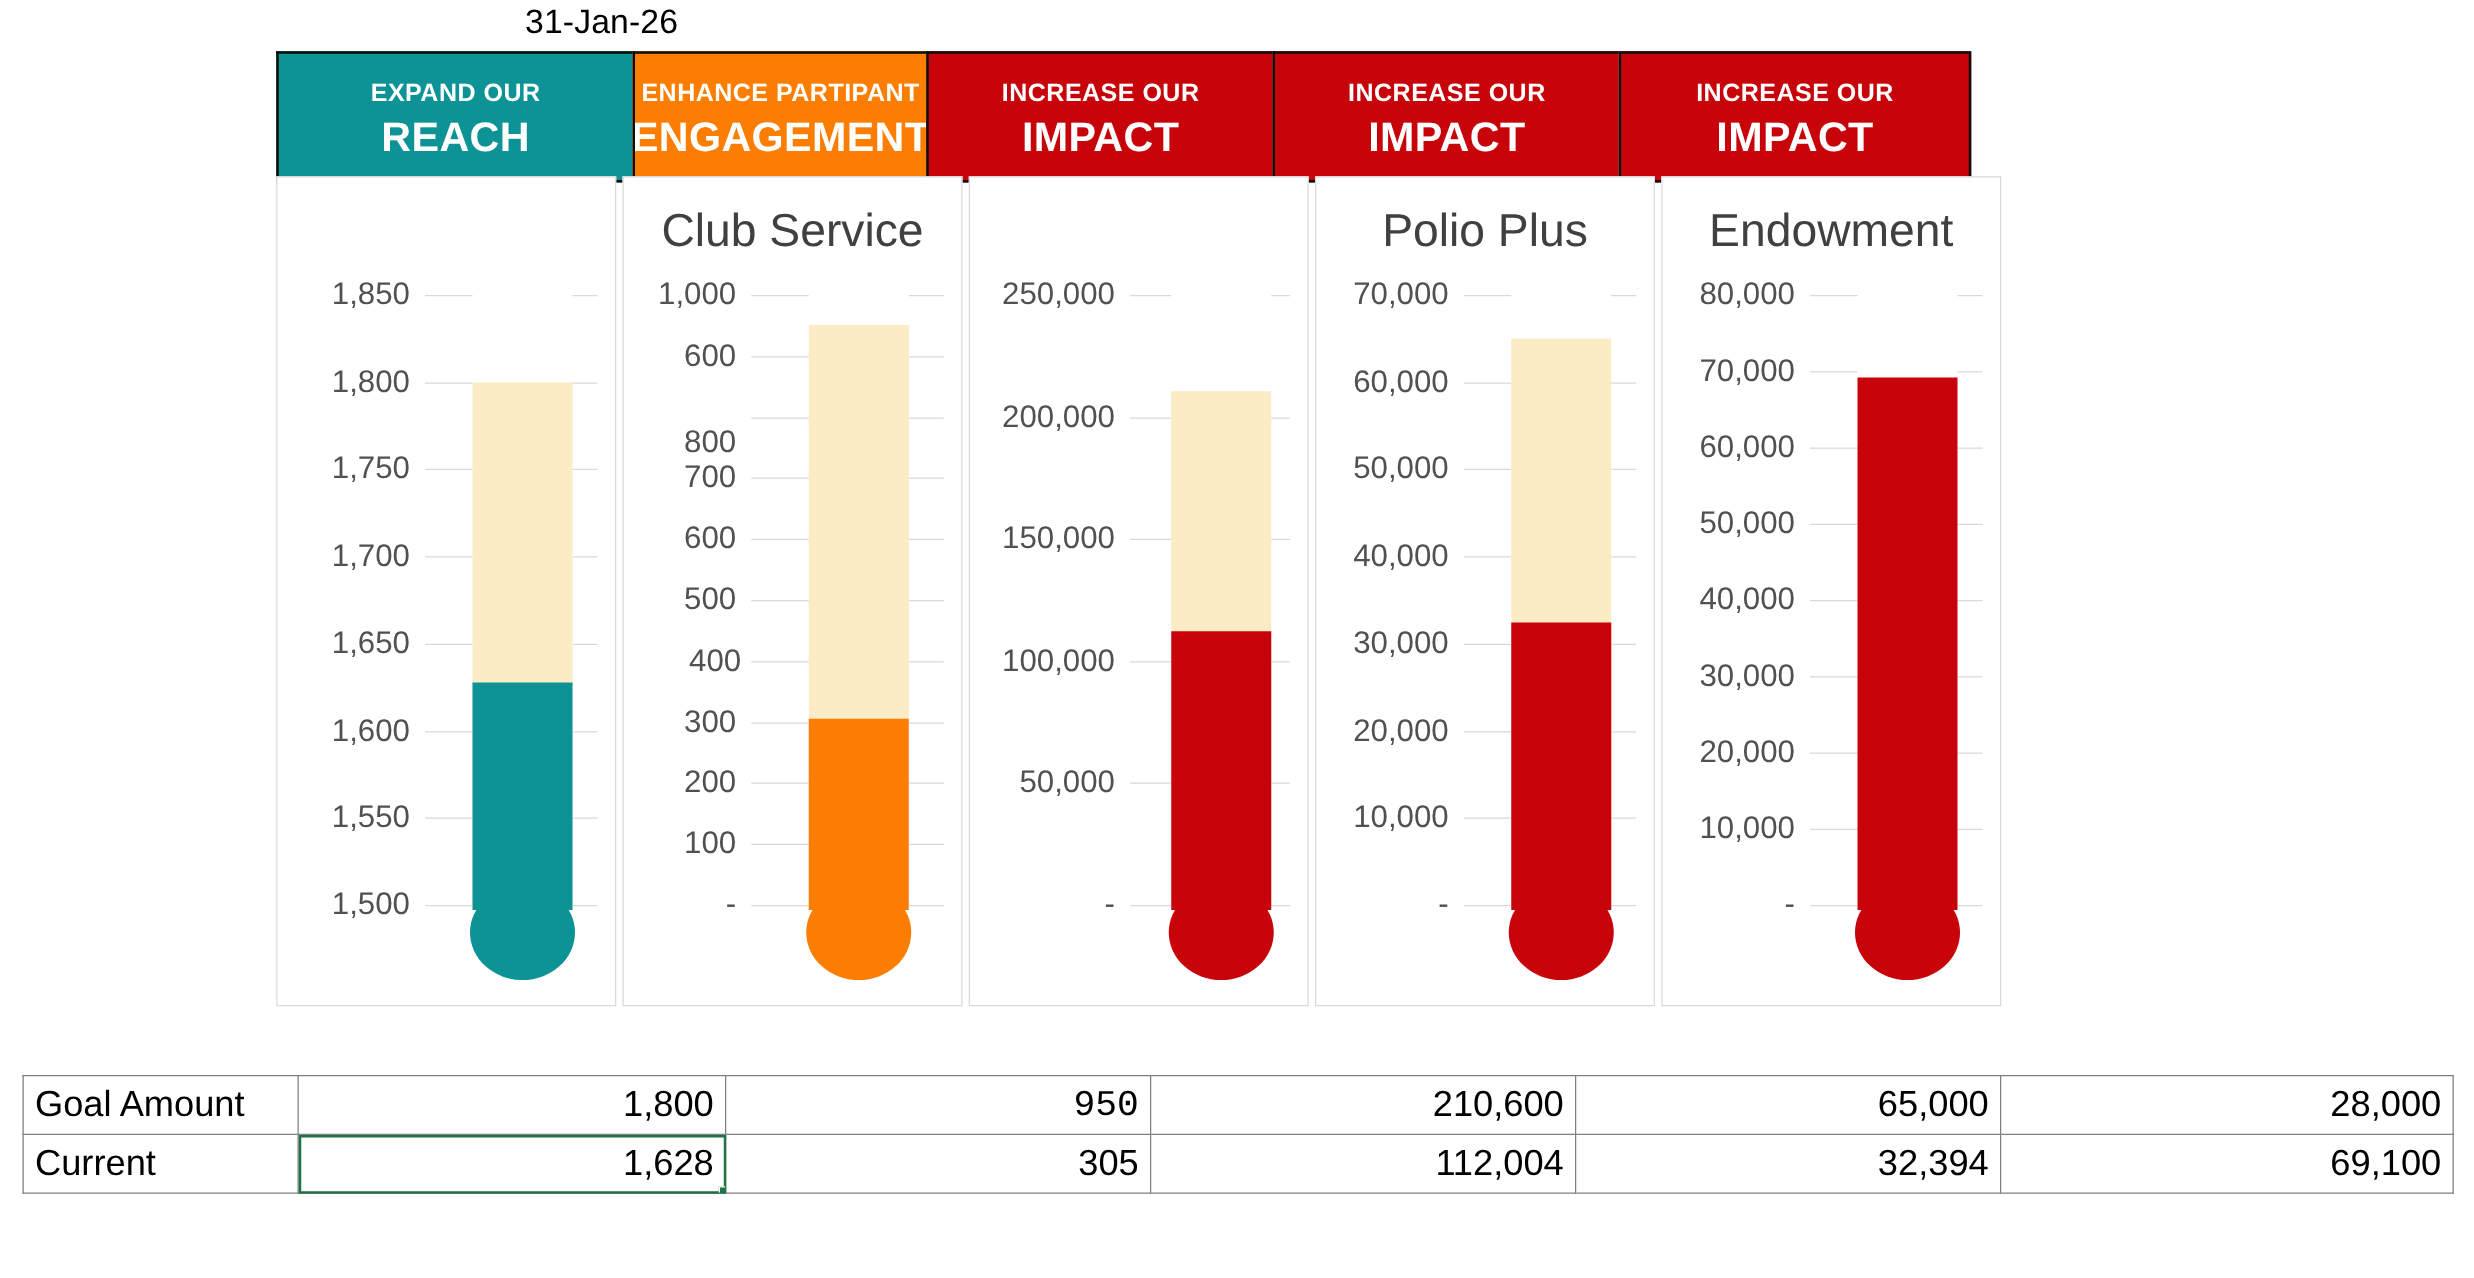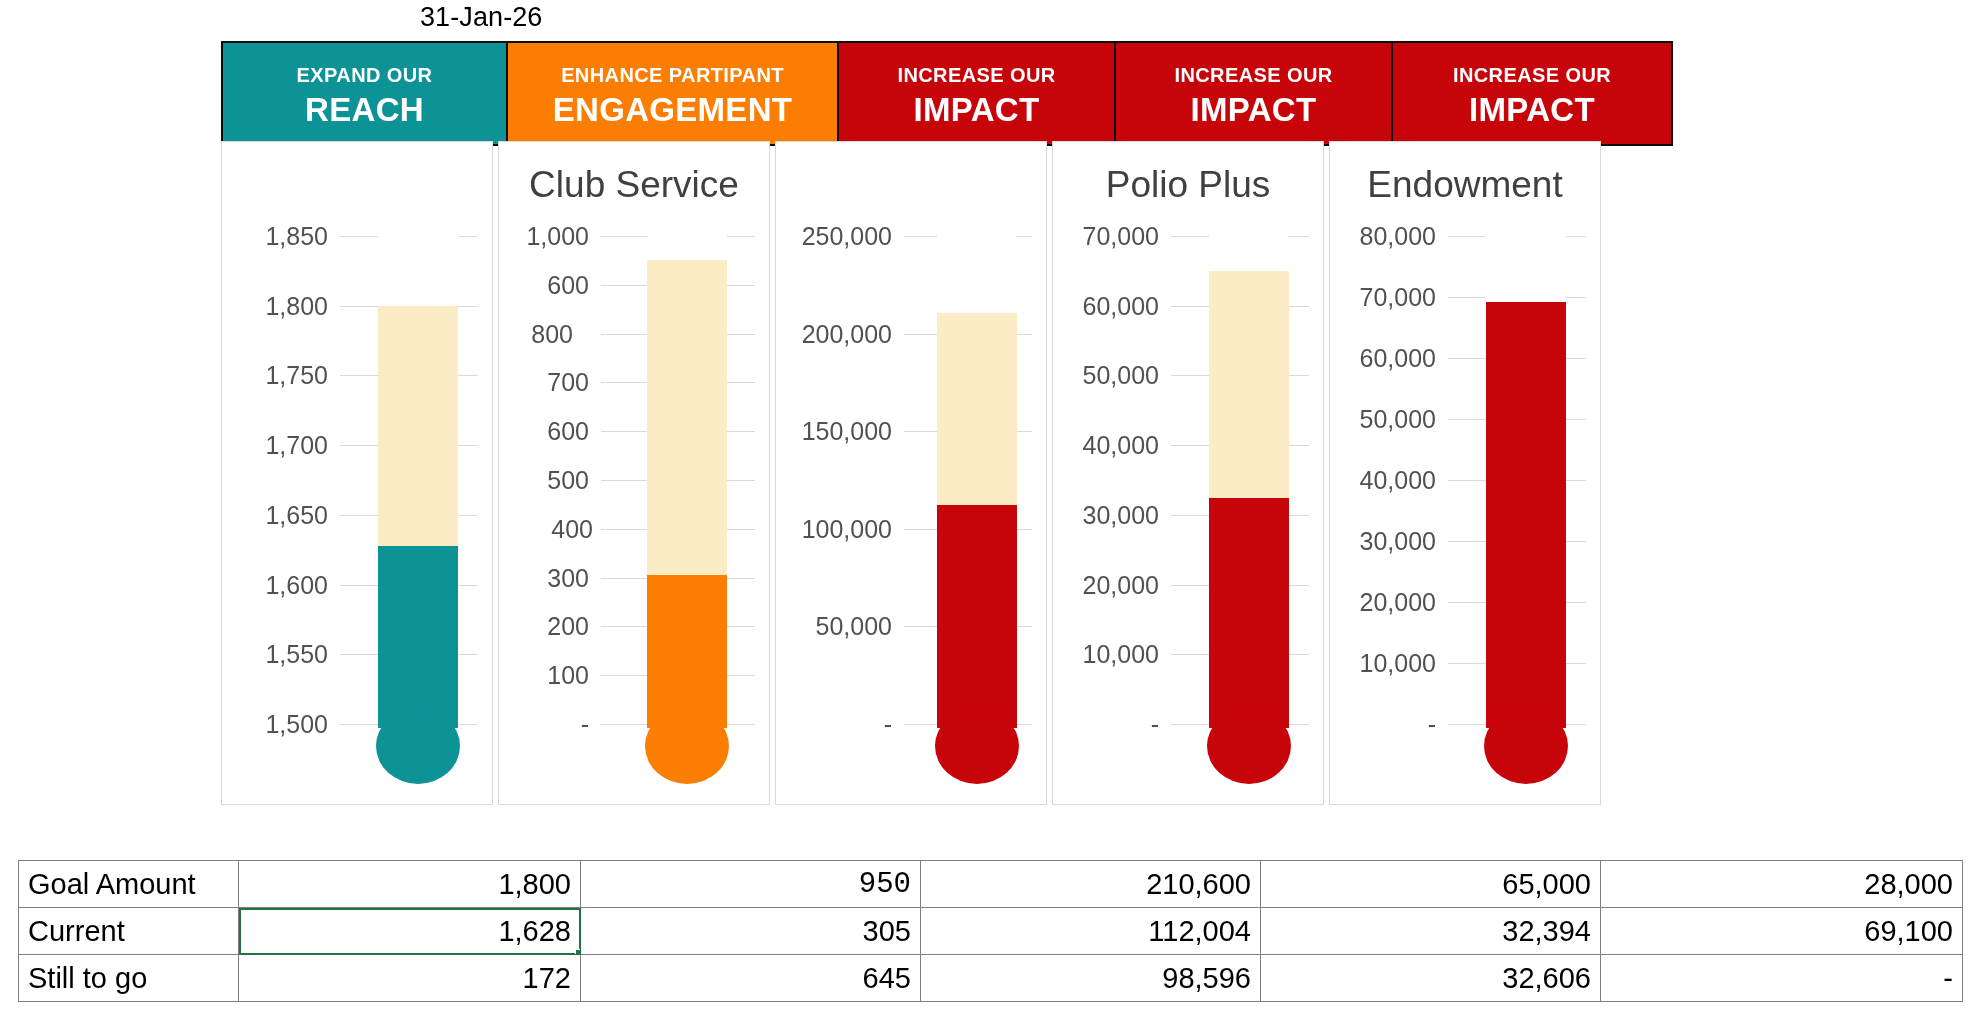--- a/index.html
+++ b/index.html
@@ -173,21 +173,21 @@
 </head>
 <body>
 
 <div id="date-label">31-Jan-26</div>
 
 <div id="banner-row">
     <div class="banner" style="background: rgb(13, 147, 150); width: 285px;">
       <div class="banner-top">EXPAND OUR</div>
       <div class="banner-main">REACH</div>
     </div>
-    <div class="banner" style="background: rgb(251, 126, 2); width: 331px;">
+    <div class="banner" style="background: rgb(251, 126, 2); width: 235px;">
       <div class="banner-top">ENHANCE PARTIPANT</div>
       <div class="banner-main">ENGAGEMENT</div>
     </div>
     <div class="banner" style="background: rgb(200, 4, 11); width: 277px;">
       <div class="banner-top">INCREASE OUR</div>
       <div class="banner-main">IMPACT</div>
     </div>
     <div class="banner" style="background: rgb(200, 4, 11); width: 277px;">
       <div class="banner-top">INCREASE OUR</div>
       <div class="banner-main">IMPACT</div>
@@ -255,21 +255,21 @@
           <div class="tick-label" style="right: 180px;">1,000</div>
           <div class="grid-left" style="left: 102px; width: 46px;"></div>
           <div class="grid-right" style="left: 228px; width: 28px;"></div>
         </div>
         <div class="tick-row" style="top: 66.8px;">
           <div class="tick-label" style="right: 180px;">600</div>
           <div class="grid-left" style="left: 102px; width: 46px;"></div>
           <div class="grid-right" style="left: 228px; width: 28px;"></div>
         </div>
         <div class="tick-row" style="top: 115.6px;">
-          <div class="tick-label" style="right: 196px;">800</div>
+          <div class="tick-label" style="right: 180px; margin-top: 20px;">800</div>
           <div class="grid-left" style="left: 102px; width: 46px;"></div>
           <div class="grid-right" style="left: 228px; width: 28px;"></div>
         </div>
         <div class="tick-row" style="top: 164.4px;">
           <div class="tick-label" style="right: 180px;">700</div>
           <div class="grid-left" style="left: 102px; width: 46px;"></div>
           <div class="grid-right" style="left: 228px; width: 28px;"></div>
         </div>
         <div class="tick-row" style="top: 213.2px;">
           <div class="tick-label" style="right: 180px;">600</div>
@@ -469,22 +469,14 @@
         <td class="num" style="width: 362px;">28,000</td>
       </tr>
       <tr>
         <td class="rowlabel" style="width: 220px;">Current</td>
         <td class="num active-cell" style="width: 342px;">1,628</td>
         <td class="num" style="width: 340px;">305</td>
         <td class="num" style="width: 340px;">112,004</td>
         <td class="num" style="width: 340px;">32,394</td>
         <td class="num" style="width: 362px;">69,100</td>
       </tr>
-      <tr>
-        <td class="rowlabel" style="width: 220px;">Still to go</td>
-        <td class="num" style="width: 342px;">172</td>
-        <td class="num" style="width: 340px;">645</td>
-        <td class="num" style="width: 340px;">98,596</td>
-        <td class="num" style="width: 340px;">32,606</td>
-        <td class="num" style="width: 362px;">-</td>
-      </tr>
     </tbody>
 </table>
 
 </body></html>

